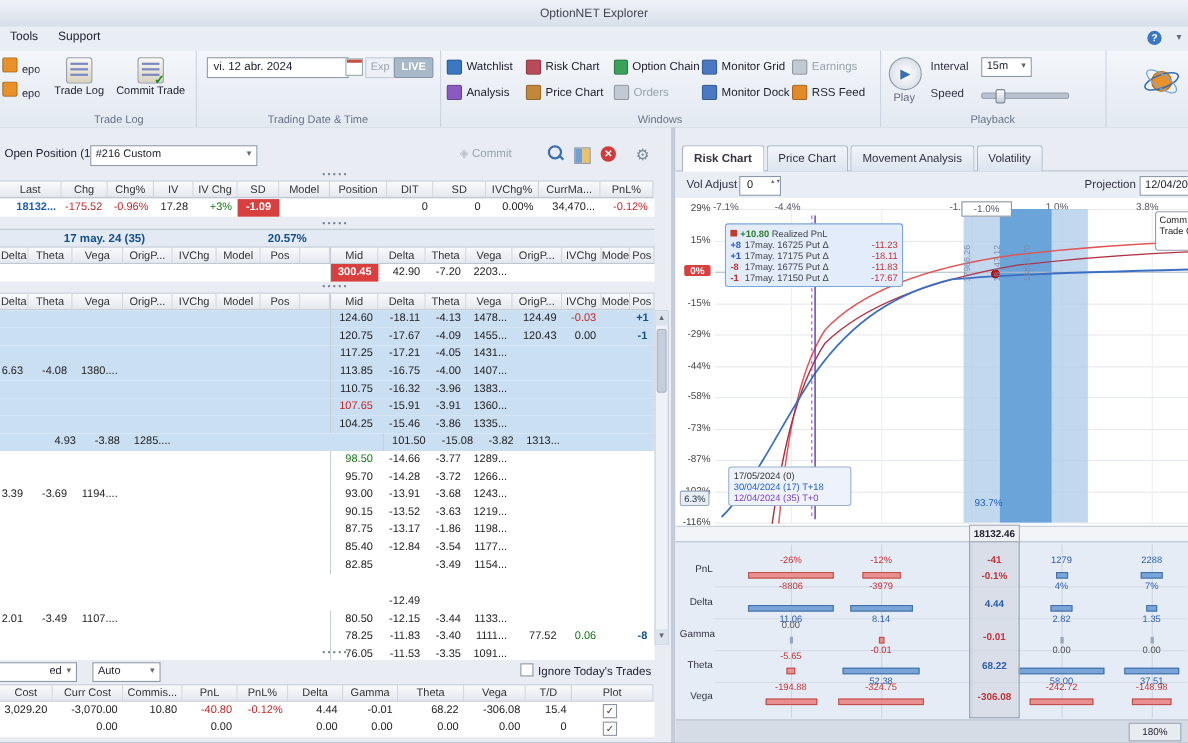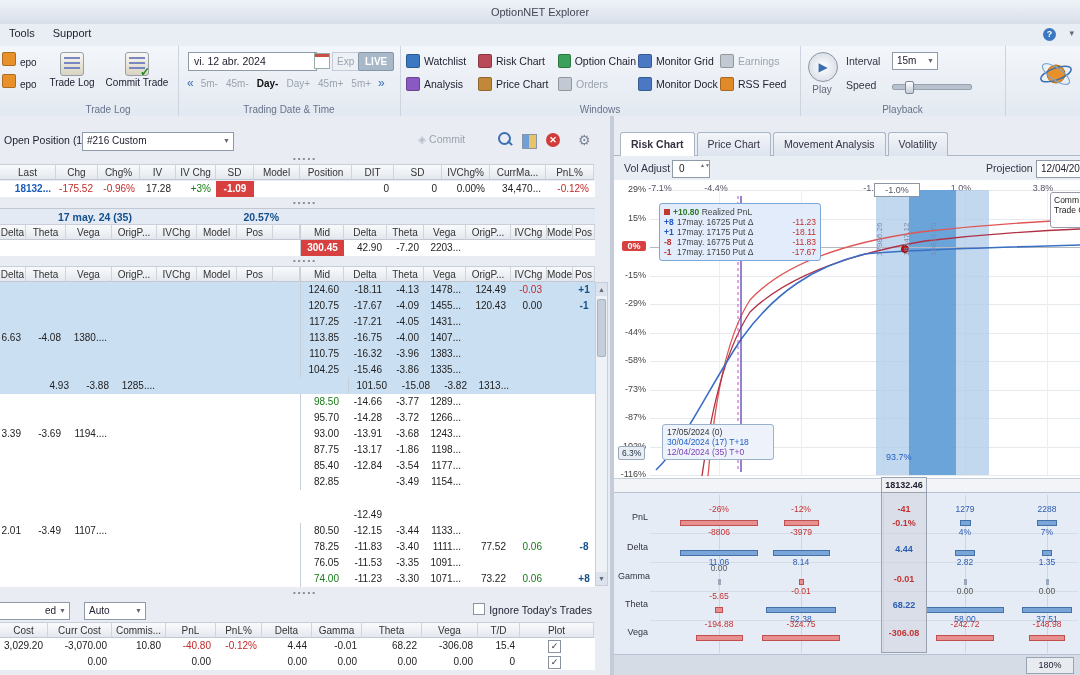--- a/index.html
+++ b/index.html
@@ -176,21 +176,20 @@
         <div class="blabel">Commit Trade</div>
       </div>
       <div class="rlabel">Trade Log</div>
     </div>
 
     <div class="rgroup" style="left:178px;width:222px;">
       <div class="datebox">vi. 12 abr. 2024</div>
       <div class="calicon"></div>
       <div class="expbtn">Exp</div>
       <div class="livebtn">LIVE</div>
-      <div class="navrow" id="nav-row"><span class="navarrow">«</span><span class="navbtn">5m-</span><span class="navbtn">45m-</span><span class="navbtn active">Day-</span><span class="navbtn">Day+</span><span class="navbtn">45m+</span><span class="navbtn">5m+</span><span class="navarrow">»</span></div>
       <div class="rlabel">Trading Date &amp; Time</div>
     </div>
 
     <div class="rgroup" style="left:400px;width:400px;">
       <div class="winrow" id="win-row2" style="top:28px;">
           <div class="winitem" style="width: 72px;">
             <span class="wicon" style="background: rgb(138, 90, 194);"></span>
             <span>Analysis</span>
           </div>
           <div class="winitem" style="width: 80px;">
@@ -458,20 +457,38 @@
         </div>
         <div class="rowline sel">
           <div class="cell" style="width: 26px;"></div>
           <div class="cell" style="width: 40px;"></div>
           <div class="cell" style="width: 46px;"></div>
           <div class="cell" style="width: 45px;"></div>
           <div class="cell" style="width: 40px;"></div>
           <div class="cell" style="width: 40px;"></div>
           <div class="cell" style="width: 36px;"></div>
           <div class="cell" style="width: 27px;"></div>
+          <div class="cell midred divL" style="width: 44px;">107.65</div>
+          <div class="cell" style="width: 43px;">-15.91</div>
+          <div class="cell" style="width: 37px;">-3.91</div>
+          <div class="cell" style="width: 42px;">1360...</div>
+          <div class="cell" style="width: 45px;"></div>
+          <div class="cell" style="width: 36px;"></div>
+          <div class="cell" style="width: 26px;"></div>
+          <div class="cell" style="width: 22px;"></div>
+        </div>
+        <div class="rowline sel">
+          <div class="cell" style="width: 26px;"></div>
+          <div class="cell" style="width: 40px;"></div>
+          <div class="cell" style="width: 46px;"></div>
+          <div class="cell" style="width: 45px;"></div>
+          <div class="cell" style="width: 40px;"></div>
+          <div class="cell" style="width: 40px;"></div>
+          <div class="cell" style="width: 36px;"></div>
+          <div class="cell" style="width: 27px;"></div>
           <div class="cell divL" style="width: 44px;">104.25</div>
           <div class="cell" style="width: 43px;">-15.46</div>
           <div class="cell" style="width: 37px;">-3.86</div>
           <div class="cell" style="width: 42px;">1335...</div>
           <div class="cell" style="width: 45px;"></div>
           <div class="cell" style="width: 36px;"></div>
           <div class="cell" style="width: 26px;"></div>
           <div class="cell" style="width: 22px;"></div>
         </div>
         <div class="rowline sel">
@@ -534,20 +551,38 @@
           <div class="cell" style="width: 46px;">1194....</div>
           <div class="cell" style="width: 45px;"></div>
           <div class="cell" style="width: 40px;"></div>
           <div class="cell" style="width: 40px;"></div>
           <div class="cell" style="width: 36px;"></div>
           <div class="cell" style="width: 27px;"></div>
           <div class="cell divL" style="width: 44px;">93.00</div>
           <div class="cell" style="width: 43px;">-13.91</div>
           <div class="cell" style="width: 37px;">-3.68</div>
           <div class="cell" style="width: 42px;">1243...</div>
+          <div class="cell" style="width: 45px;"></div>
+          <div class="cell" style="width: 36px;"></div>
+          <div class="cell" style="width: 26px;"></div>
+          <div class="cell" style="width: 22px;"></div>
+        </div>
+        <div class="rowline">
+          <div class="cell" style="width: 26px;"></div>
+          <div class="cell" style="width: 40px;"></div>
+          <div class="cell" style="width: 46px;"></div>
+          <div class="cell" style="width: 45px;"></div>
+          <div class="cell" style="width: 40px;"></div>
+          <div class="cell" style="width: 40px;"></div>
+          <div class="cell" style="width: 36px;"></div>
+          <div class="cell" style="width: 27px;"></div>
+          <div class="cell divL" style="width: 44px;">90.15</div>
+          <div class="cell" style="width: 43px;">-13.52</div>
+          <div class="cell" style="width: 37px;">-3.63</div>
+          <div class="cell" style="width: 42px;">1219...</div>
           <div class="cell" style="width: 45px;"></div>
           <div class="cell" style="width: 36px;"></div>
           <div class="cell" style="width: 26px;"></div>
           <div class="cell" style="width: 22px;"></div>
         </div>
         <div class="rowline">
           <div class="cell" style="width: 26px;"></div>
           <div class="cell" style="width: 40px;"></div>
           <div class="cell" style="width: 46px;"></div>
           <div class="cell" style="width: 45px;"></div>

